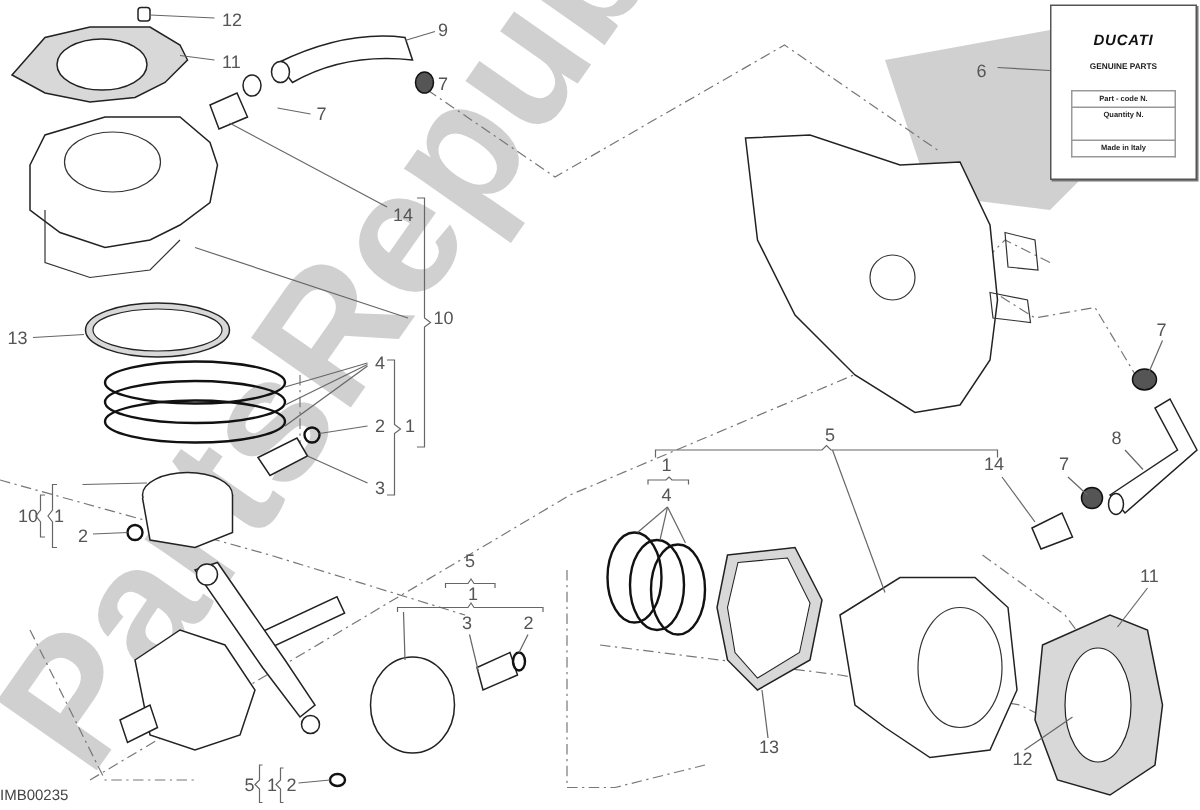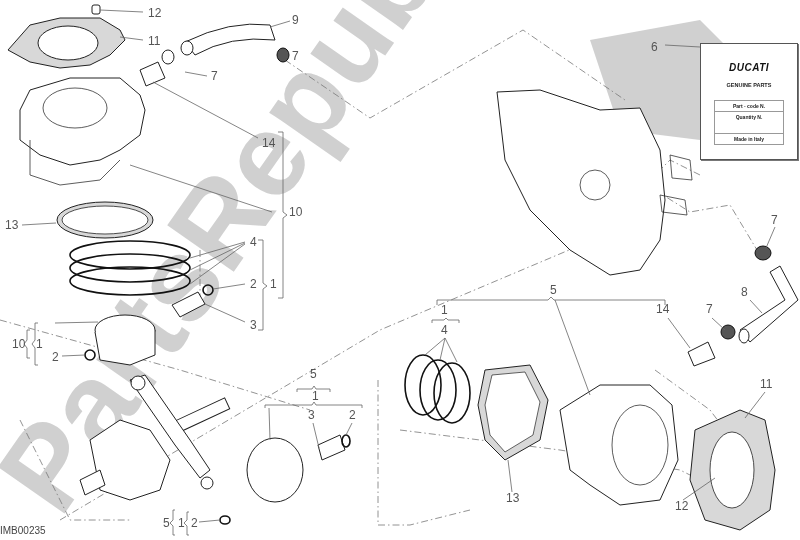--- a/index.html
+++ b/index.html
@@ -7,21 +7,21 @@
   #stage { position:absolute; left:0; top:0; width:800px; height:540px; }
   svg text { font-family:"Liberation Sans", sans-serif; }
   .lbl { font-size:12px; fill:#555; }
   .ln { stroke:#666; stroke-width:0.8; fill:none; }
   .dash { stroke:#777; stroke-width:0.8; fill:none; stroke-dasharray:7 3 1.5 3; }
   .part { stroke:#222; stroke-width:1; fill:#fff; }
   .part2 { stroke:#333; stroke-width:0.8; fill:none; }
   .gasket { stroke:#222; stroke-width:1; fill:#d8d8d8; }
   .ring { stroke:#111; stroke-width:1.6; fill:none; }
   .wm { fill:#c8c8c8; opacity:0.85; }
-  #legend-box { position:absolute; left:700px; top:3px; width:96px; height:115px; border:1px solid #555; background:#fff; box-shadow:1px 1px 0 #777;margin-top:40px; }
+  #legend-box { position:absolute; left:700px; top:3px; width:96px; height:115px; border:1px solid #555; background:#fff; box-shadow:1px 1px 0 #777; }
   #legend-box .brand { text-align:center; font-weight:bold; font-style:italic; font-size:10px; margin-top:18px; letter-spacing:0.5px; color:#111; }
   #legend-box .sub { text-align:center; font-size:5.5px; font-weight:bold; margin-top:9px; color:#222; }
   #legend-box table { border-collapse:collapse; width:70px; margin:12px auto 0 auto; font-size:5px; font-weight:bold; color:#222; }
   #legend-box td { border:1px solid #999; text-align:center; padding:2px 0; }
   #legend-box td.tall { height:17px; vertical-align:top; }
   #img-code { position:absolute; left:0; top:525px; font-size:10px; color:#444; }
 </style>
 </head>
 <body>
 

